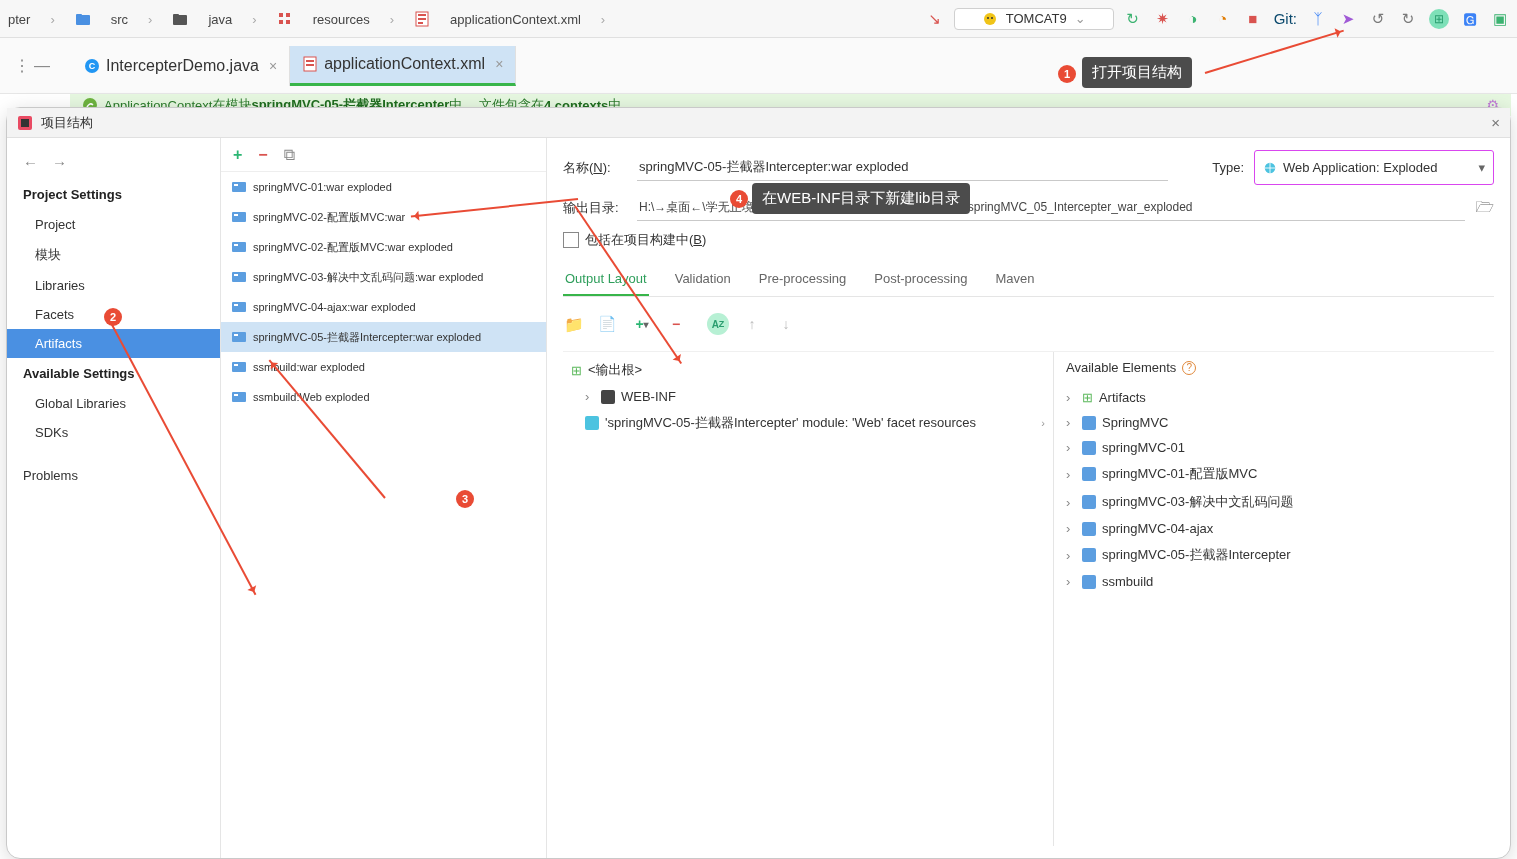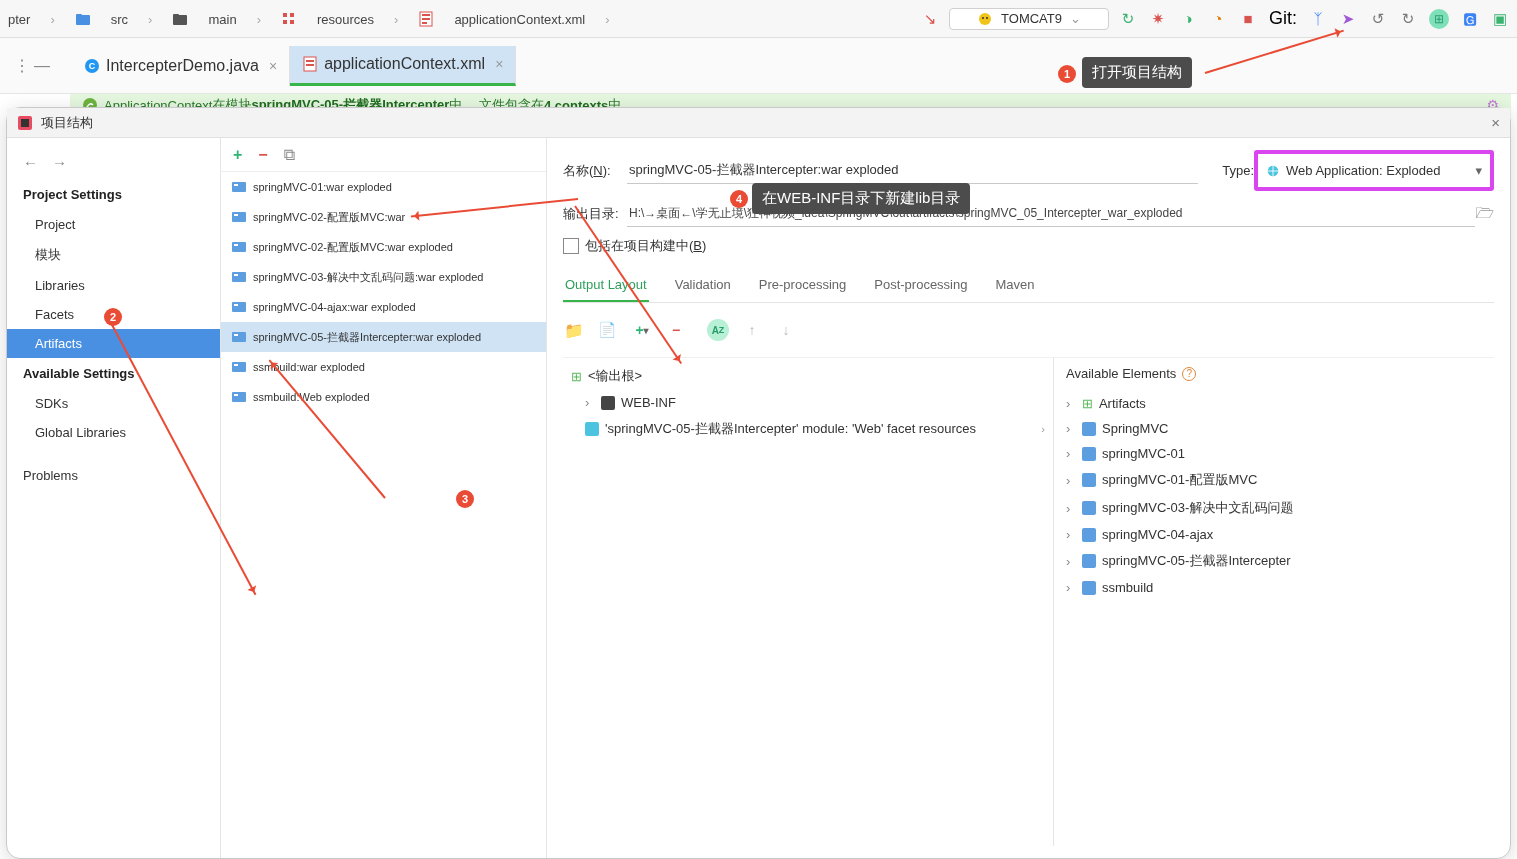--- a/index.html
+++ b/index.html
@@ -13,21 +13,21 @@
 .tb-right { margin-left: auto; display: flex; align-items: center; gap: 10px; }
 .run-select { display: flex; align-items: center; gap: 8px; border: 1px solid #d0d0d0; border-radius: 4px; padding: 2px 10px; background: #fff; width: 160px; justify-content: center; }
 .tb-icons { display: flex; align-items: center; gap: 12px; }
 .tb-ic { width: 18px; height: 18px; display: flex; align-items: center; justify-content: center; font-size: 15px; color: #7a7a7a; cursor: pointer; }
 .tb-ic.green { color: #3cb371; }
 .tb-ic.red { color: #d9534f; }
 .tb-ic.orange { color: #e07b00; }
 .tb-ic.purple { color: #a05ad6; }
 .tb-ic.blue { color: #3b82f6; }
 .tb-ic.teal { width:20px; height:20px; border-radius:50%; background:#7ee0b8; color:#2a9d6f; font-size:12px; }
-.git-lbl { color:#000000; font-size:18px; }
+.git-lbl { color:#0c4a6e; font-size:15px; }
 
 
 .tabs-row { position:absolute; top:38px; left:0; right:0; height:56px; display:flex; align-items:center; padding-left:12px; gap:0; border-bottom:1px solid #e6e6e6; background:#fafafa; }
 .tabs-row .util { width:20px; text-align:center; color:#888; font-size:16px; cursor:pointer; }
 .tab { display:flex; align-items:center; gap:6px; padding:0 12px; height:40px; border-right:1px solid #e0e0e0; cursor:pointer; font-size:16px; color:#333; }
 .tab.active { background:#cfe3f5; border-bottom:3px solid #38b54a; }
 .tab .close { color:#999; font-size:14px; margin-left:4px; }
 
 
 .banner { position:absolute; top:94px; left:70px; right:6px; height:22px; background:#e6f7e0; display:flex; align-items:center; padding:0 12px; font-size:13px; color:#2b7a2b; }
@@ -55,25 +55,25 @@
 .art-tool .plus { color:#2bb673; cursor:pointer; font-weight:bold; }
 .art-tool .minus { color:#d9534f; cursor:pointer; font-weight:bold; }
 .art-tool .copy { color:#888; cursor:pointer; }
 .art-list { flex:1; overflow:auto; }
 .art-item { display:flex; align-items:center; gap:6px; padding:7px 10px; font-size:11px; color:#333; cursor:pointer; white-space:nowrap; overflow:hidden; }
 .art-item.selected { background:#cfe3f5; }
 .art-icon { width:16px; height:16px; flex-shrink:0; }
 
 
 .detail { flex:1; display:flex; flex-direction:column; padding:12px 16px; gap:10px; overflow:hidden; }
-.row { display:flex; align-items:center; font-size:13px; }
+.row { display:flex; align-items:center; gap:10px; font-size:13px; }
 .lbl { width:64px; color:#333; }
 .lbl u { text-decoration: underline; }
 .field { flex:1; border-bottom:1px solid #c9c9c9; padding:4px 2px; color:#333; font-size:13px; }
-.type-box { display:flex; align-items:center; gap:6px; border:4px solid #d946ef; border-radius:3px; padding:9px 8px; min-width:240px; justify-content:space-between; }
+.type-box { display:flex; align-items:center; gap:6px; border:1px solid #d946ef; border-radius:3px; padding:9px 8px; min-width:240px; justify-content:space-between; }
 .path-row .browse { color:#666; font-size:15px; cursor:pointer; }
 .checkbox-row { display:flex; align-items:center; gap:6px; font-size:13px; color:#333; }
 .chkbox { width:16px; height:16px; border:1px solid #888; display:inline-block; }
 
 
 .dtabs { display:flex; gap:24px; border-bottom:1px solid #e5e5e5; margin-top:4px; }
 .dtab { padding:8px 2px; font-size:13px; color:#666; cursor:pointer; border-bottom:2px solid transparent; }
 .dtab.active { color:#2e9e5b; border-bottom-color:#38b54a; }
 
 
@@ -117,21 +117,21 @@
     <svg class="bc-icon" viewBox="0 0 16 16">
         <rect x="1" y="4" width="14" height="10" fill="#4a90e2" rx="1"></rect>
         <rect x="1" y="3" width="6" height="3" fill="#4a90e2" rx="1"></rect>
       </svg>
     <span>src</span>
     <span class="sep">›</span>
     <svg class="bc-icon" viewBox="0 0 16 16">
         <rect x="1" y="4" width="14" height="10" fill="#555" rx="1"></rect>
         <rect x="1" y="3" width="6" height="3" fill="#555" rx="1"></rect>
       </svg>
-    <span>main</span>
+    <span>java</span>
     <span class="sep">›</span>
     <svg class="bc-icon" viewBox="0 0 16 16">
         <rect x="2" y="2" width="4" height="4" fill="#d9534f"></rect>
         <rect x="9" y="2" width="4" height="4" fill="#d9534f"></rect>
         <rect x="2" y="9" width="4" height="4" fill="#d9534f"></rect>
         <rect x="9" y="9" width="4" height="4" fill="#d9534f"></rect>
       </svg>
     <span>resources</span>
     <span class="sep">›</span>
     <svg class="bc-icon" viewBox="0 0 16 16">
@@ -226,22 +226,22 @@
         <span>←</span>
         <span>→</span>
       </div>
       <div class="nav-section">Project Settings</div>
       <div class="nav-item">Project</div>
       <div class="nav-item">模块</div>
       <div class="nav-item">Libraries</div>
       <div class="nav-item">Facets</div>
       <div class="nav-item selected">Artifacts</div>
       <div class="nav-section">Available Settings</div>
+      <div class="nav-item">Global Libraries</div>
       <div class="nav-item">SDKs</div>
-      <div class="nav-item">Global Libraries</div>
       <div style="height:14px"></div>
       <div class="nav-item" style="padding-left:16px">Problems</div>
     </div>
 
     <div class="art-col">
       <div class="art-tool">
         <span class="plus">+</span>
         <span class="minus">−</span>
         <span class="copy">⧉</span>
       </div>

